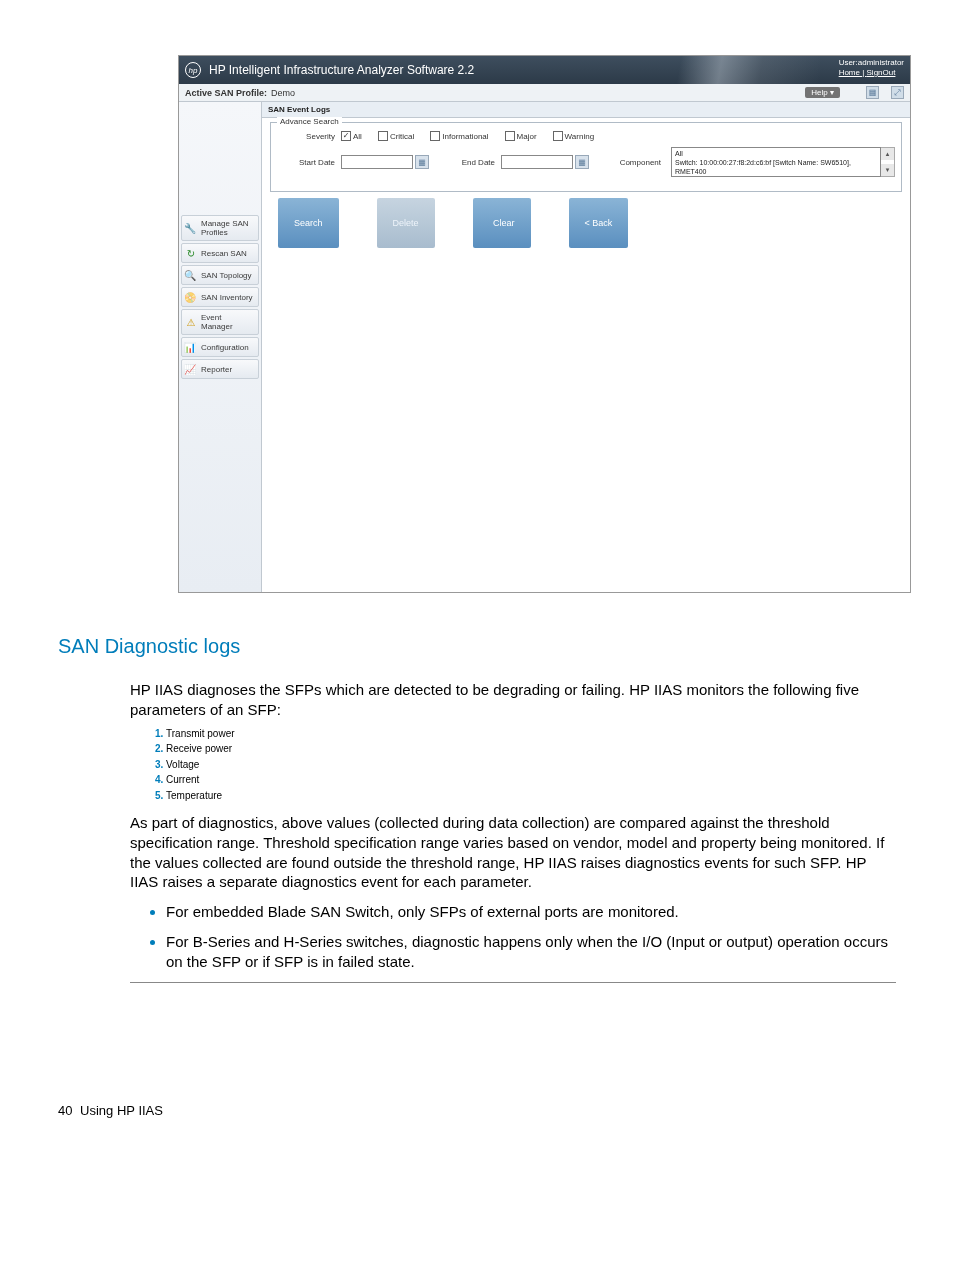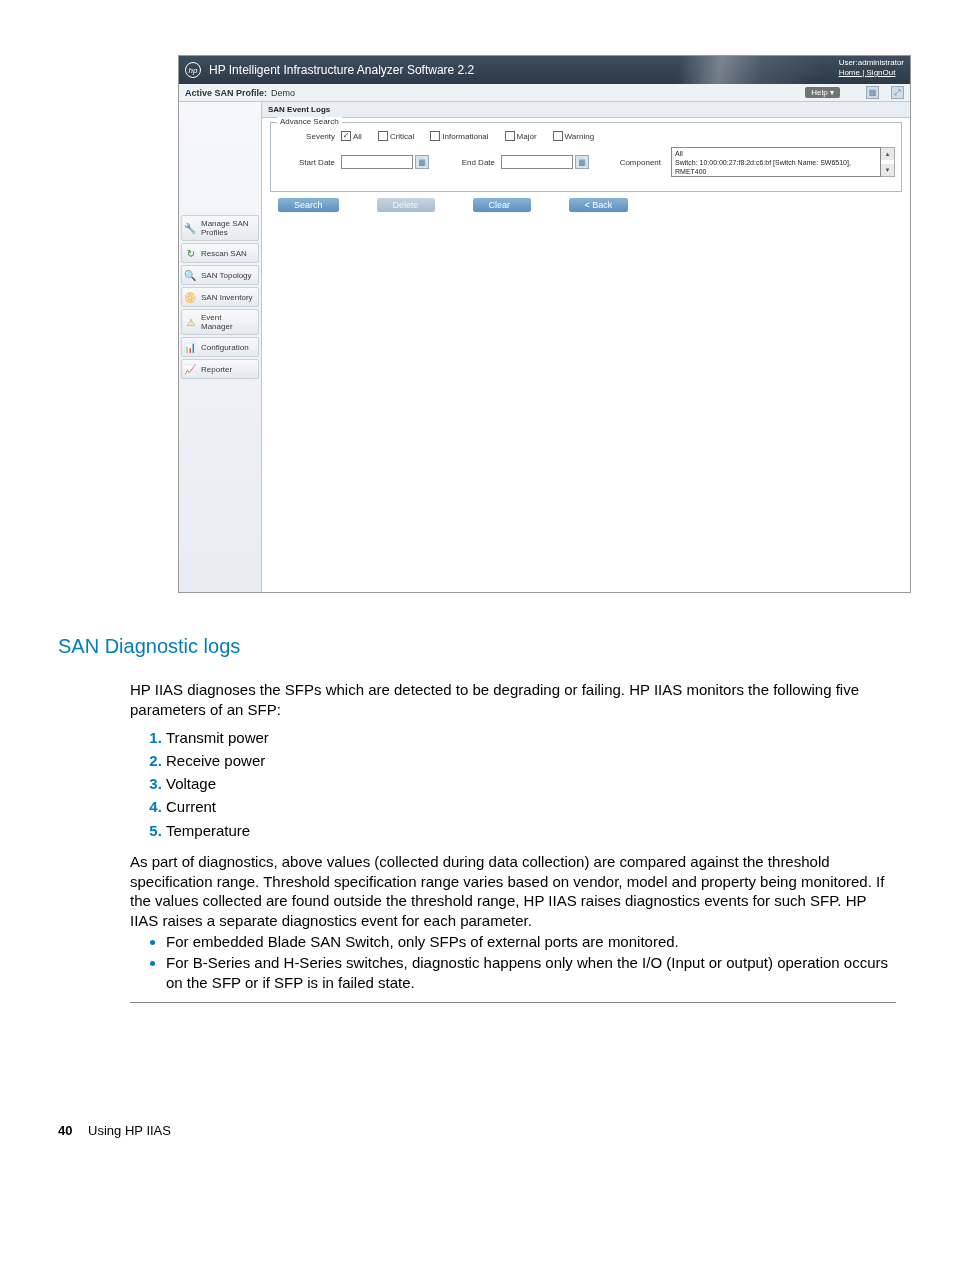--- a/index.html
+++ b/index.html
@@ -248,26 +248,26 @@
   }
   .button-row {
     display: flex;
     gap: 38px;
     margin: 6px 0 0 16px;
   }
   .action-btn {
     background: linear-gradient(#8ab4d6, #5a8fbf);
     color: #fff;
     font-size: 9px;
-    padding: 2px 16px;
+    padding: 20px 16px;
     border: none;
     border-radius: 2px;
     cursor: pointer;
     min-width: 58px;
-    text-align: left;
+    text-align: right;
   }
   .action-btn.disabled {
     background: linear-gradient(#c6d4e0, #a8bcce);
     color: #eef4fa;
   }
 
   
   .section-heading {
     color: #007dba;
     font-size: 20px;
@@ -278,21 +278,21 @@
   .prose {
     font-size: 15px;
     line-height: 1.32;
     margin-left: 72px;
     margin-top: 6px;
   }
   ol.params {
     margin-left: 72px;
     margin-top: 6px;
     padding-left: 36px;
-    font-size: 15px;
+    font-size: 10px;
     line-height: 1.55;
   }
   ol.params li::marker {
     color: #007dba;
     font-weight: bold;
   }
   .note-label {
     color: #007dba;
     font-weight: bold;
     font-size: 15px;
@@ -303,31 +303,31 @@
   }
   ul.notes {
     margin-left: 72px;
     padding-left: 36px;
     font-size: 15px;
     line-height: 1.32;
     padding-bottom: 10px;
     border-bottom: 1px solid #888;
   }
   ul.notes li {
-    margin-top: 1px;
+    margin-top: 10px;
   }
   ul.notes li::marker {
     color: #007dba;
   }
   .footer {
     margin-top: 120px;
     font-size: 13px;
     color: #000;
   }
-  .footer .pn { margin-right: 12px; font-weight: bold; }
+  .footer .pn { margin-right: 4px; }
 </style>
 </head>
 <body>
 
 <div class="page">
 
 
   <div class="screenshot">
 
     <div class="app-header">

